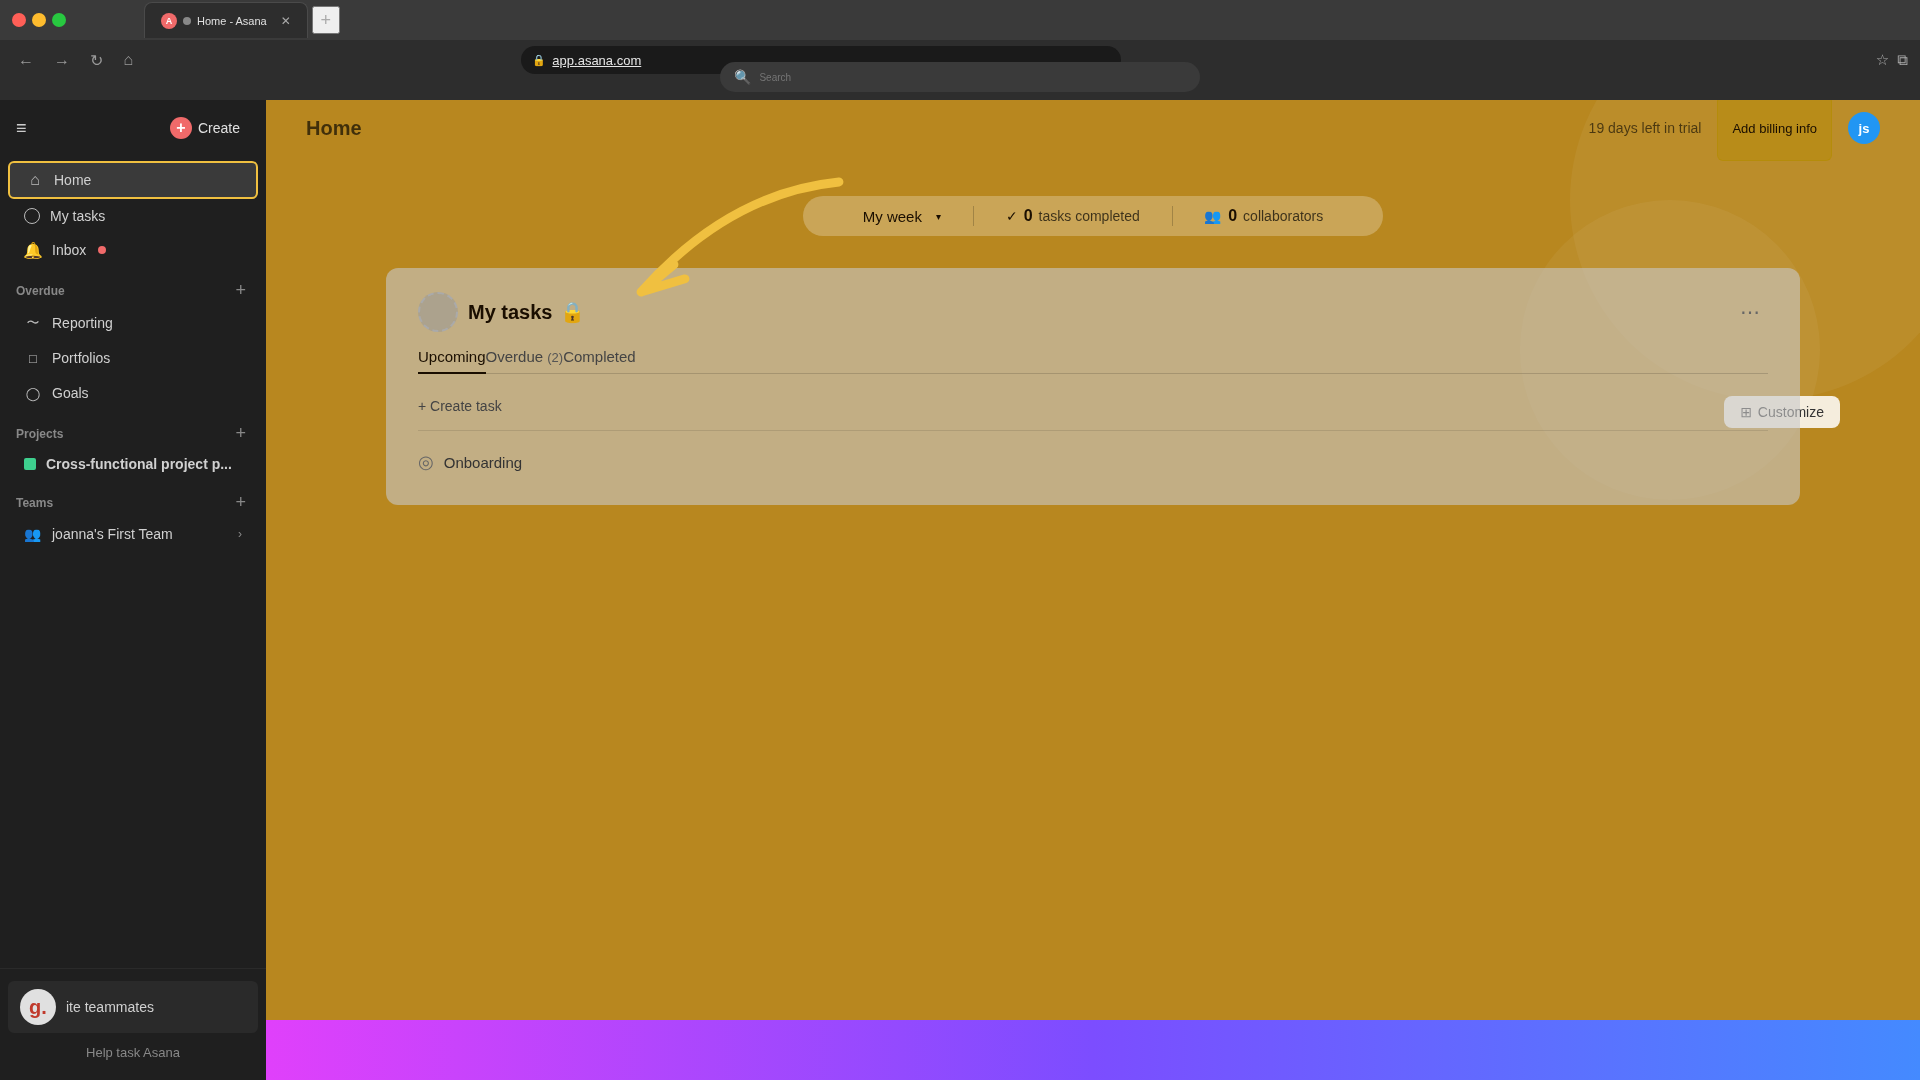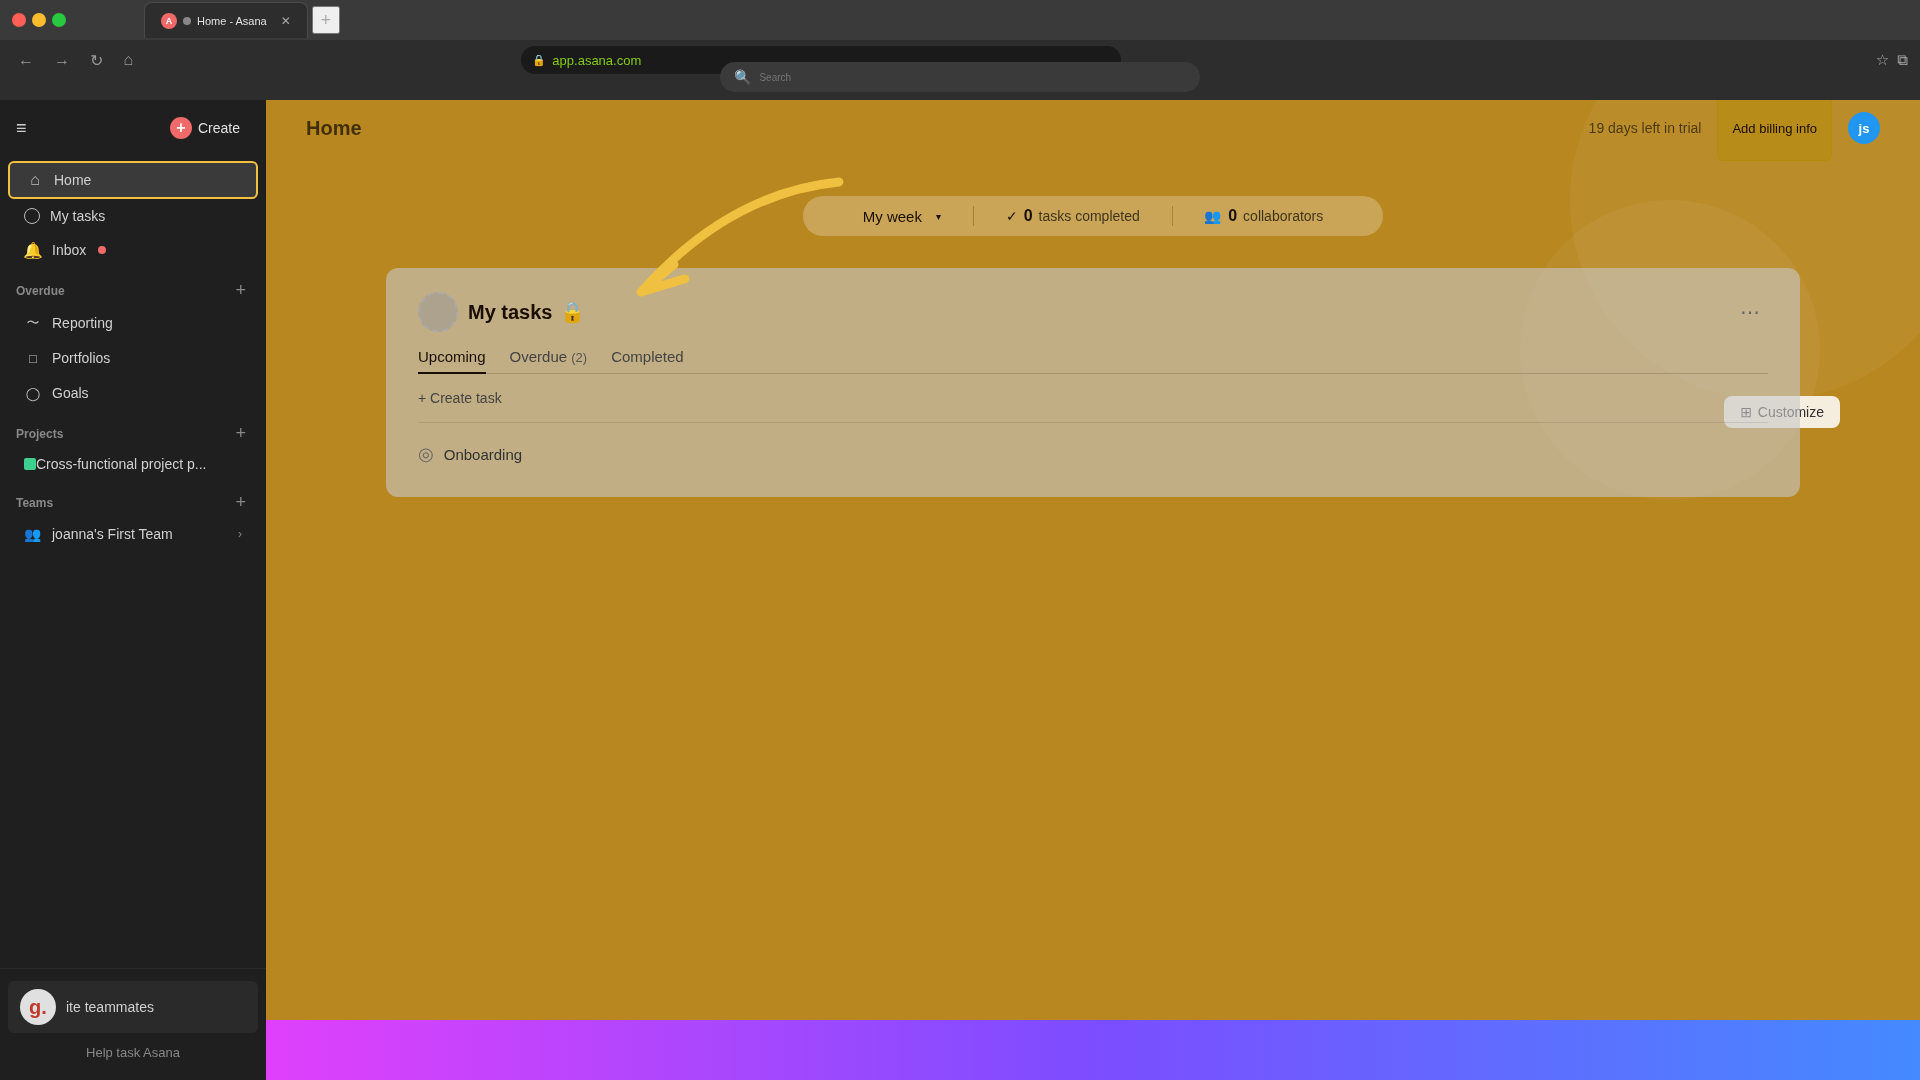--- a/index.html
+++ b/index.html
@@ -153,26 +153,28 @@
       font-weight: 600;
       color: #888;
       text-transform: none;
     }
     .section-header-label {}
     .section-add-btn { background: none; border: none; color: #888; font-size: 18px; cursor: pointer; padding: 0 4px; }
 
     .project-item {
       display: flex;
       align-items: center;
+      gap: 10px;
       padding: 7px 16px;
       font-size: 14px;
       color: #d0d0d0;
       cursor: pointer;
       border-radius: 6px;
       margin: 1px 8px;
+      font-weight: bold;
     }
     .project-dot { width: 12px; height: 12px; background: #3ecf8e; border-radius: 2px; flex-shrink: 0; }
 
     .team-item {
       display: flex;
       align-items: center;
       gap: 10px;
       padding: 7px 16px;
       font-size: 14px;
       color: #d0d0d0;
@@ -329,23 +331,22 @@
       background: none;
       border: none;
       color: #666;
       font-size: 20px;
       cursor: pointer;
       padding: 4px 8px;
     }
 
     .tasks-tabs {
       display: flex;
-      gap: 24px;
       border-bottom: 1px solid rgba(0,0,0,0.15);
-      margin-bottom: 8px;
+      margin-bottom: 16px;
     }
     .tasks-tab {
       font-size: 15px;
       color: #444;
       padding-bottom: 8px;
       cursor: pointer;
       border: none;
       background: none;
       position: relative;
     }
@@ -466,21 +467,21 @@
       <button class="new-tab-btn">+</button>
     </div>
   </div>
   <div class="toolbar">
     <button class="nav-btn">←</button>
     <button class="nav-btn">→</button>
     <button class="nav-btn">↻</button>
     <button class="nav-btn">⌂</button>
     <div class="address-bar">
       <span class="address-bar-lock">🔒</span>
-      <span style="font-size:13px;color:#84cc16;">app.asana.com</span>
+      <span style="font-size:13px;color:#e5e5e5;text-decoration:underline;">app.asana.com</span>
     </div>
     <div class="toolbar-icons">
       <button class="toolbar-icon">☆</button>
       <button class="toolbar-icon">⧉</button>
     </div>
   </div>
 </div>
 
 <div class="app">
 

